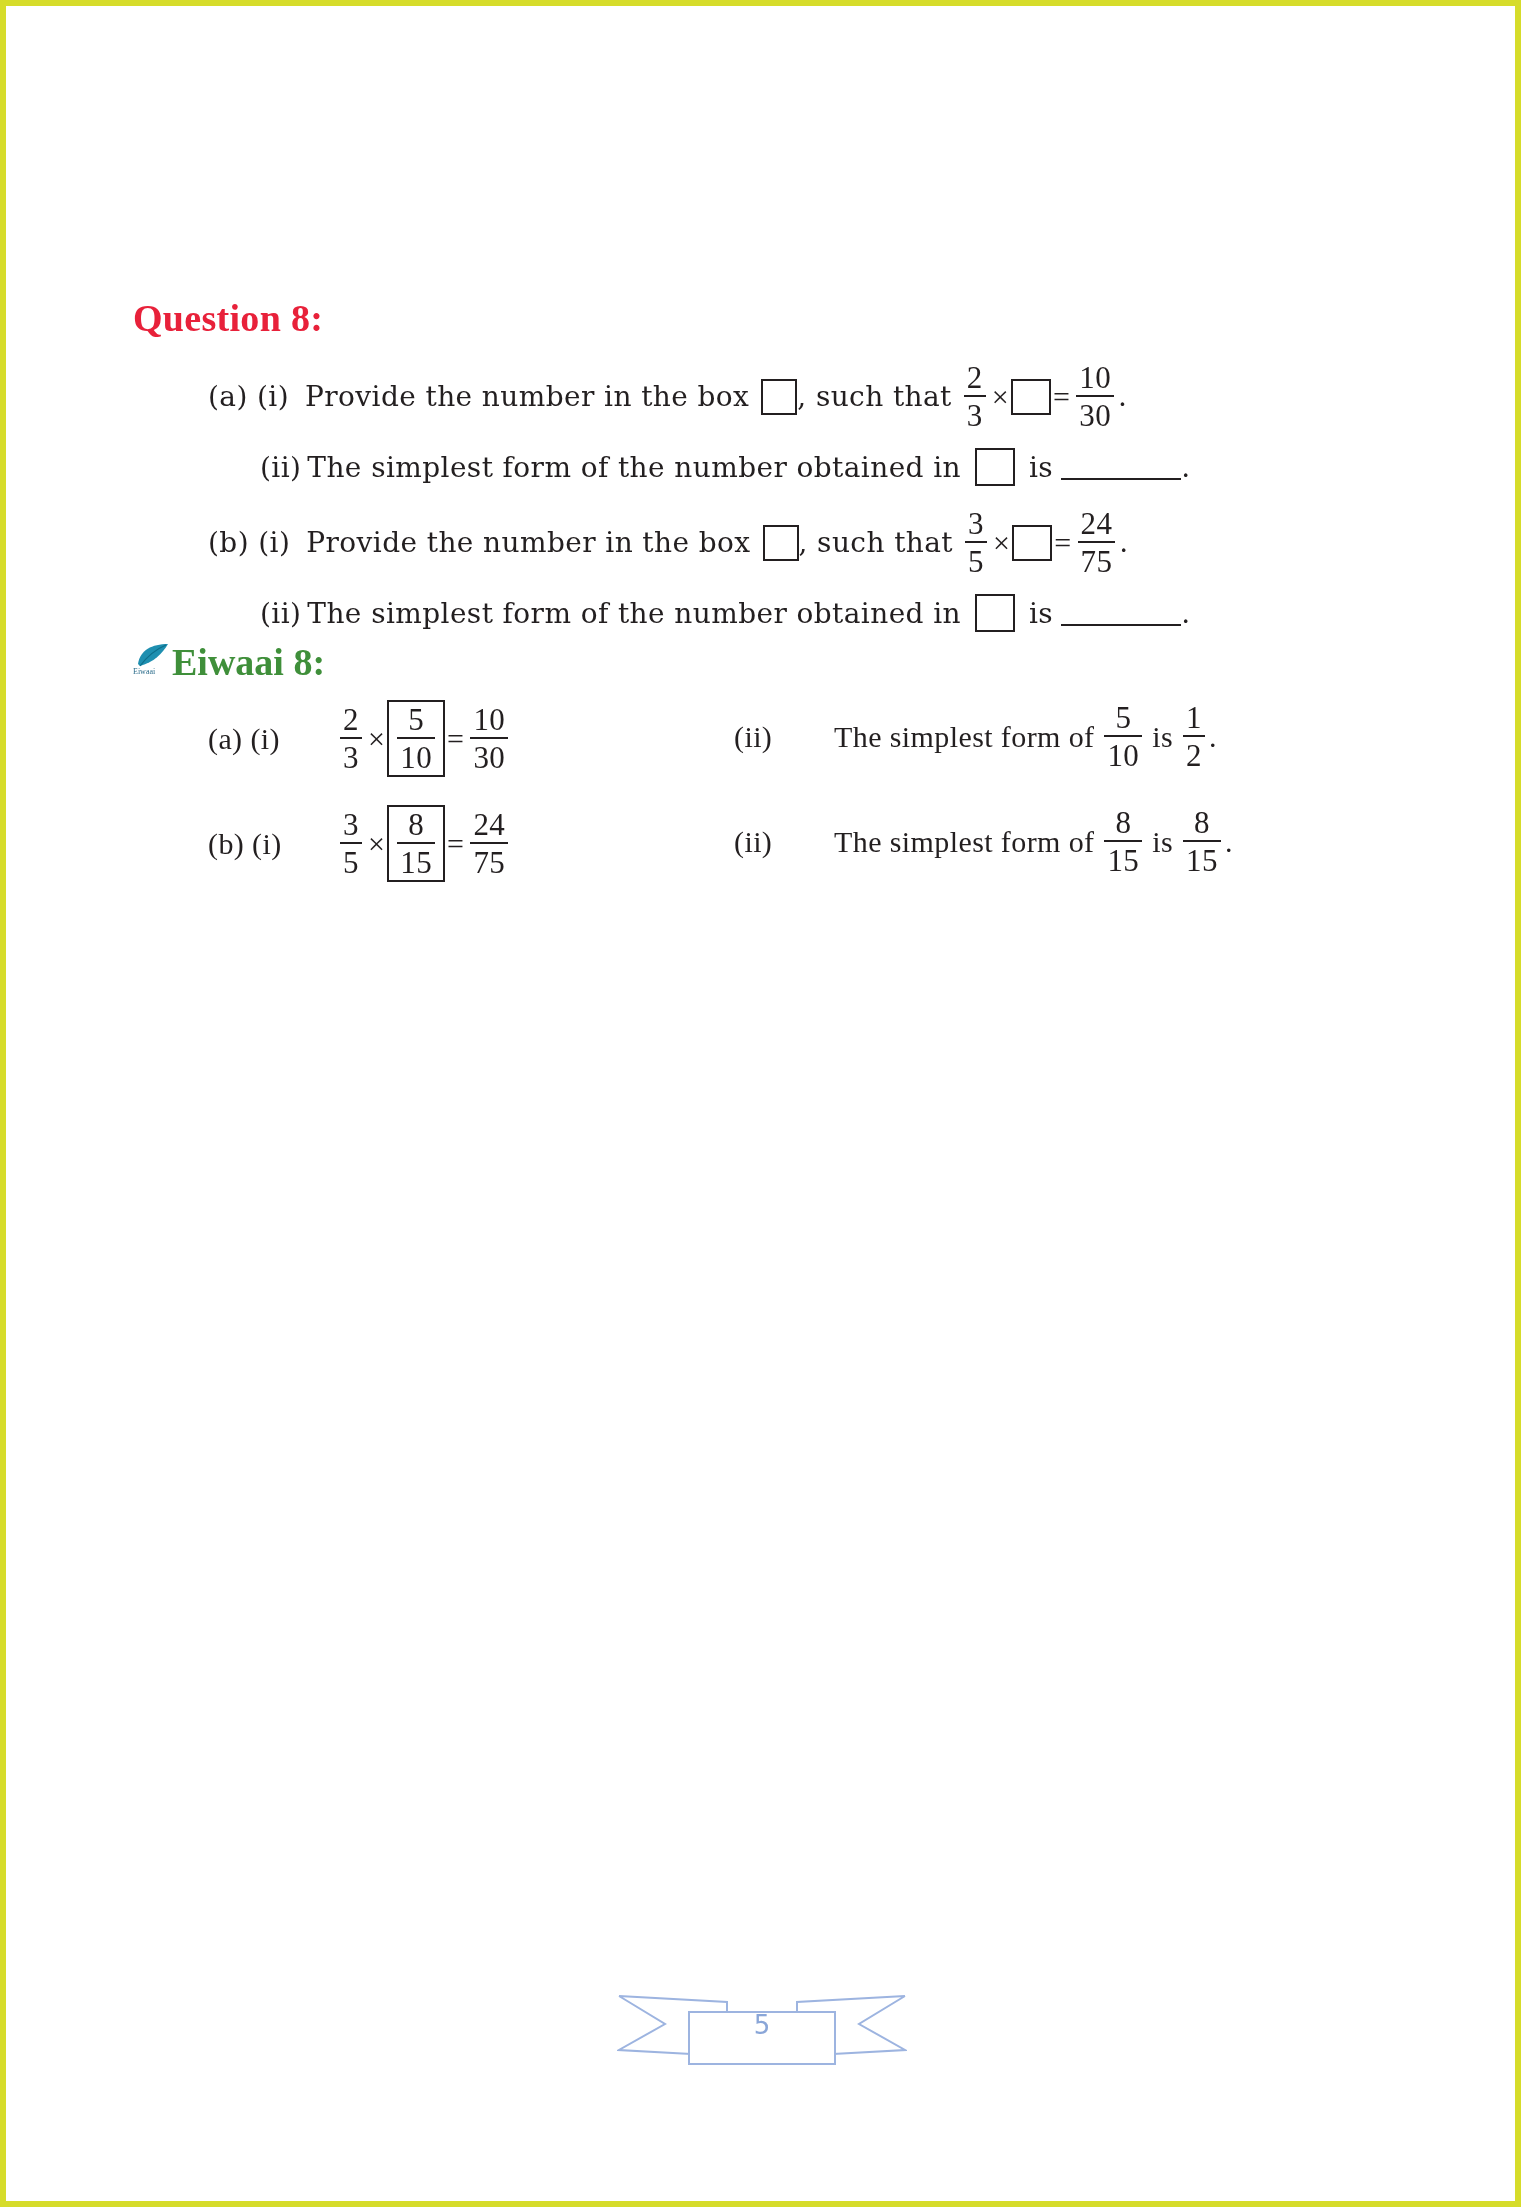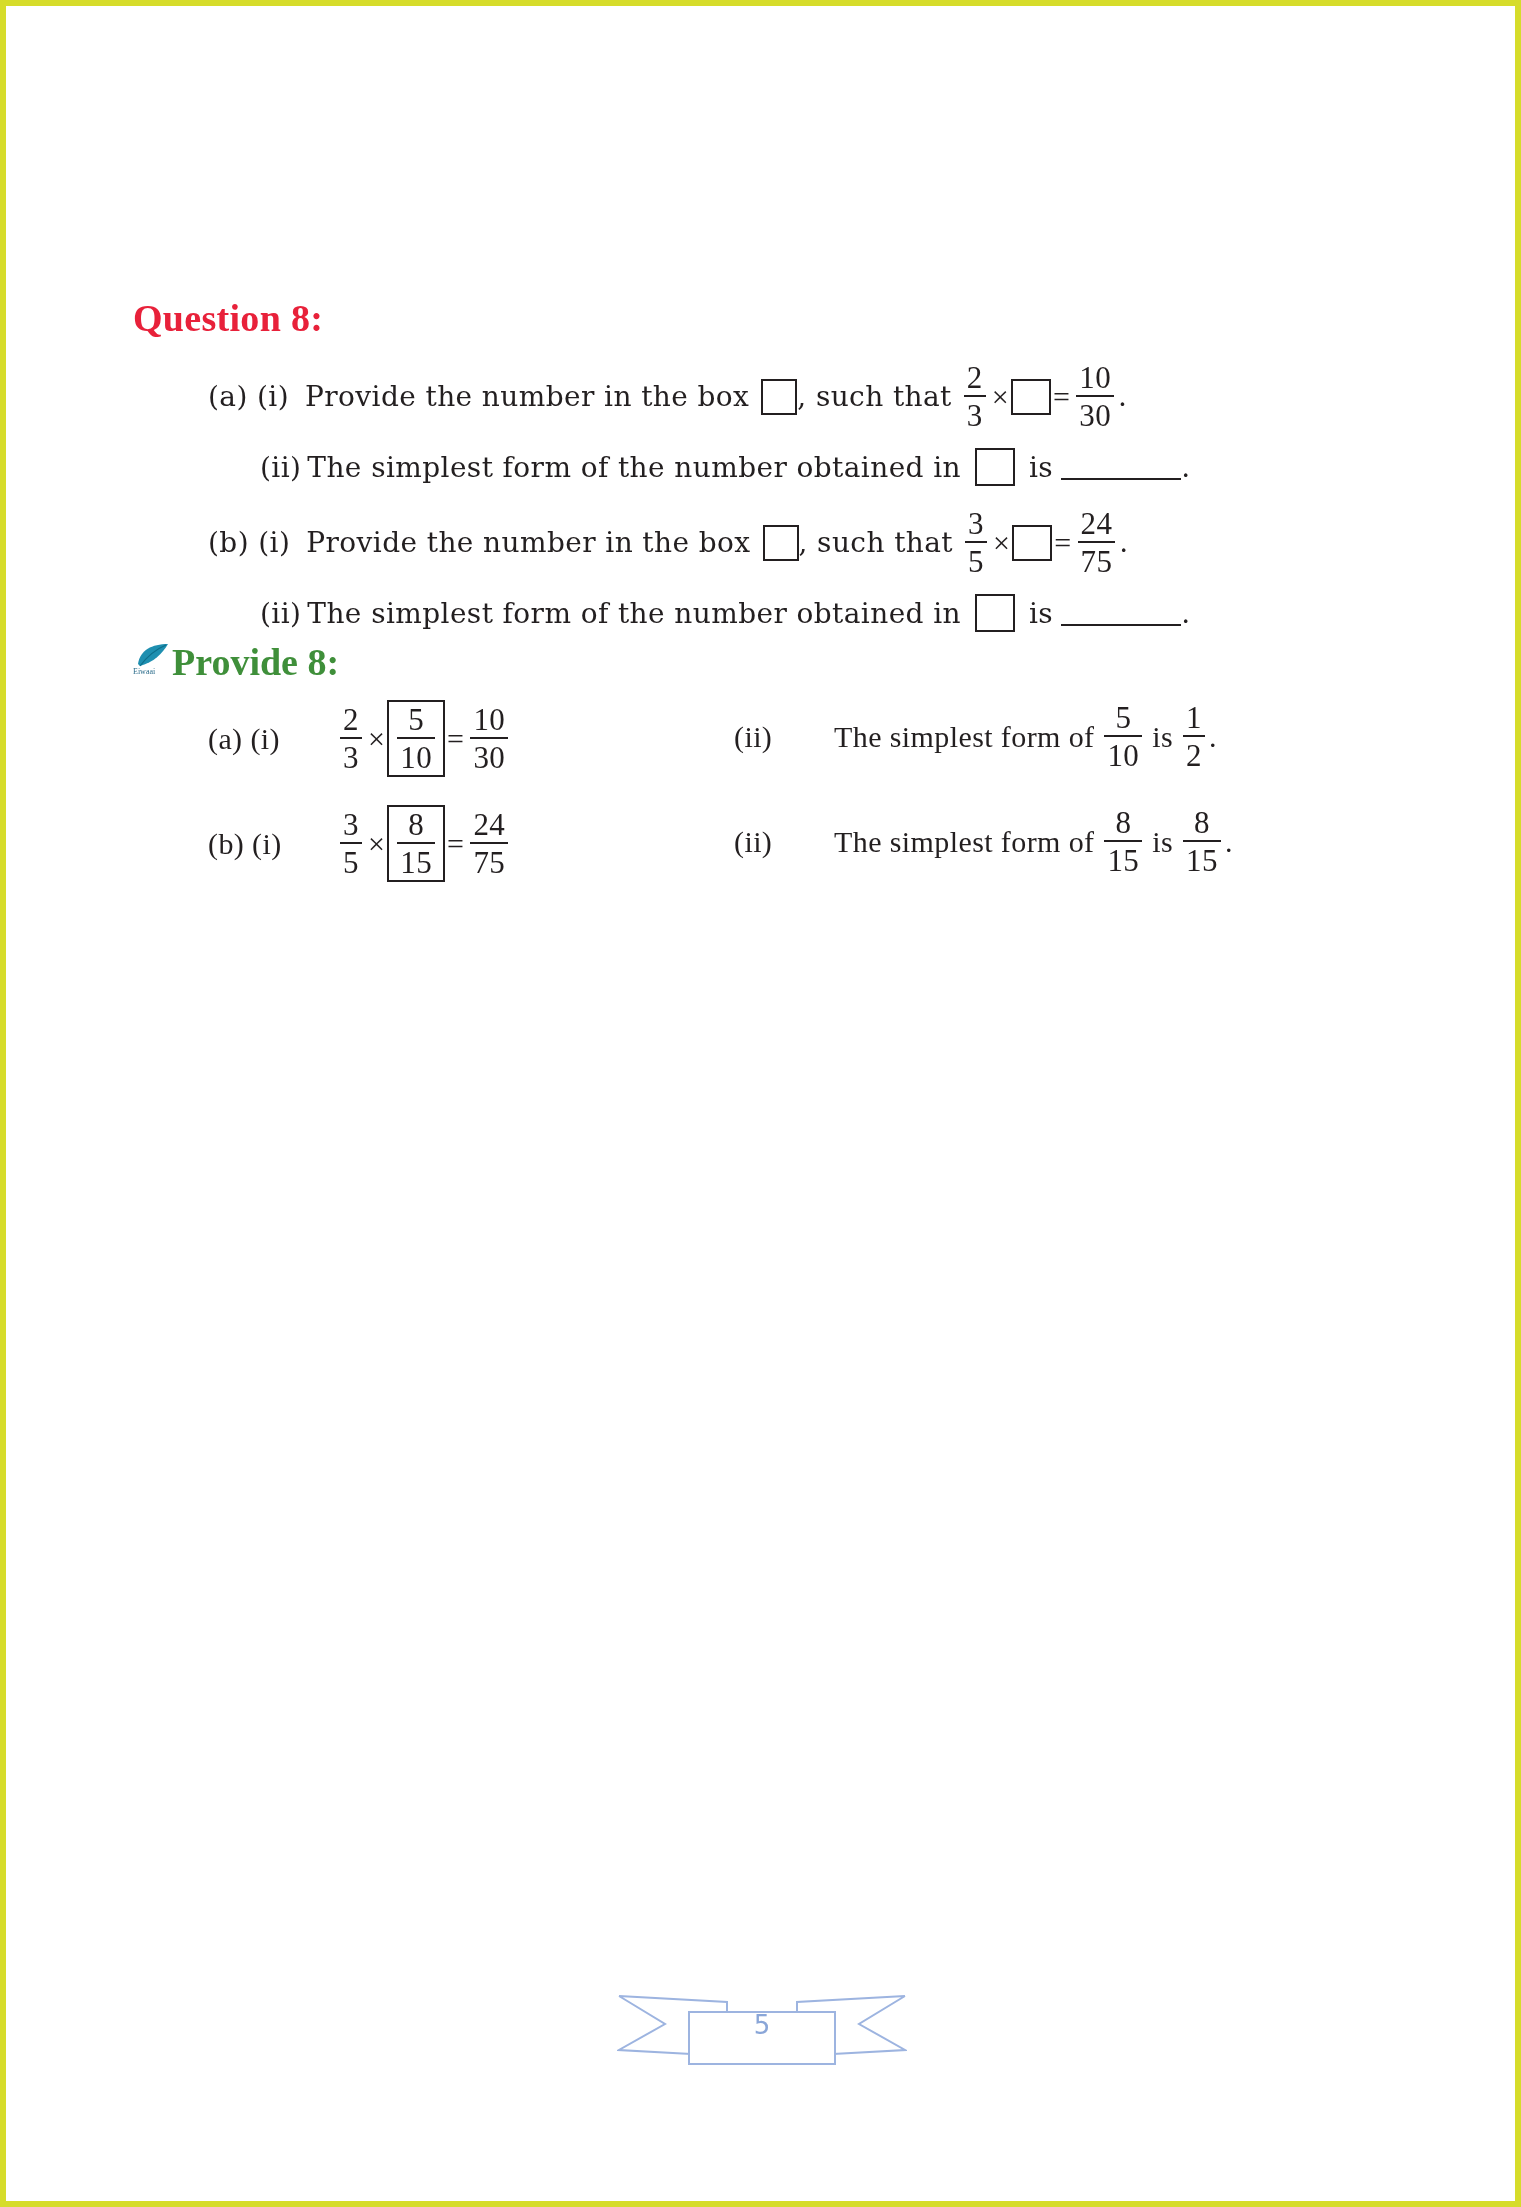--- a/index.html
+++ b/index.html
@@ -95,21 +95,21 @@
   <span>is</span>
   <span class="blank"></span>
   <span>.</span>
 </div>
 
 <svg class="leaf" viewBox="0 0 38 36">
   <path d="M6 24 C8 10, 20 4, 36 4 C30 14, 22 22, 8 26 Z" fill="#1e8fb0"></path>
   <path d="M8 26 C14 18, 22 10, 34 5" stroke="#0d6e8a" stroke-width="1.2" fill="none"></path>
   <text x="1" y="34" font-size="8" fill="#2a6b8a" font-family="Liberation Serif, serif">Eiwaai</text>
 </svg>
-<div class="a-title">Provide 8:</div>
+<div class="a-title">Eiwaai 8:</div>
 
 <div class="row times" style="left:208px; top:700px; font-size:30px;">
   <span class="lbl" style="width:128px">(a) (i)</span>
   <span class="frac">
     <span class="num">2</span>
     <span class="den">3</span>
   </span>
   <span class="op">×</span>
   <span class="ansbox">
     <span class="frac">

